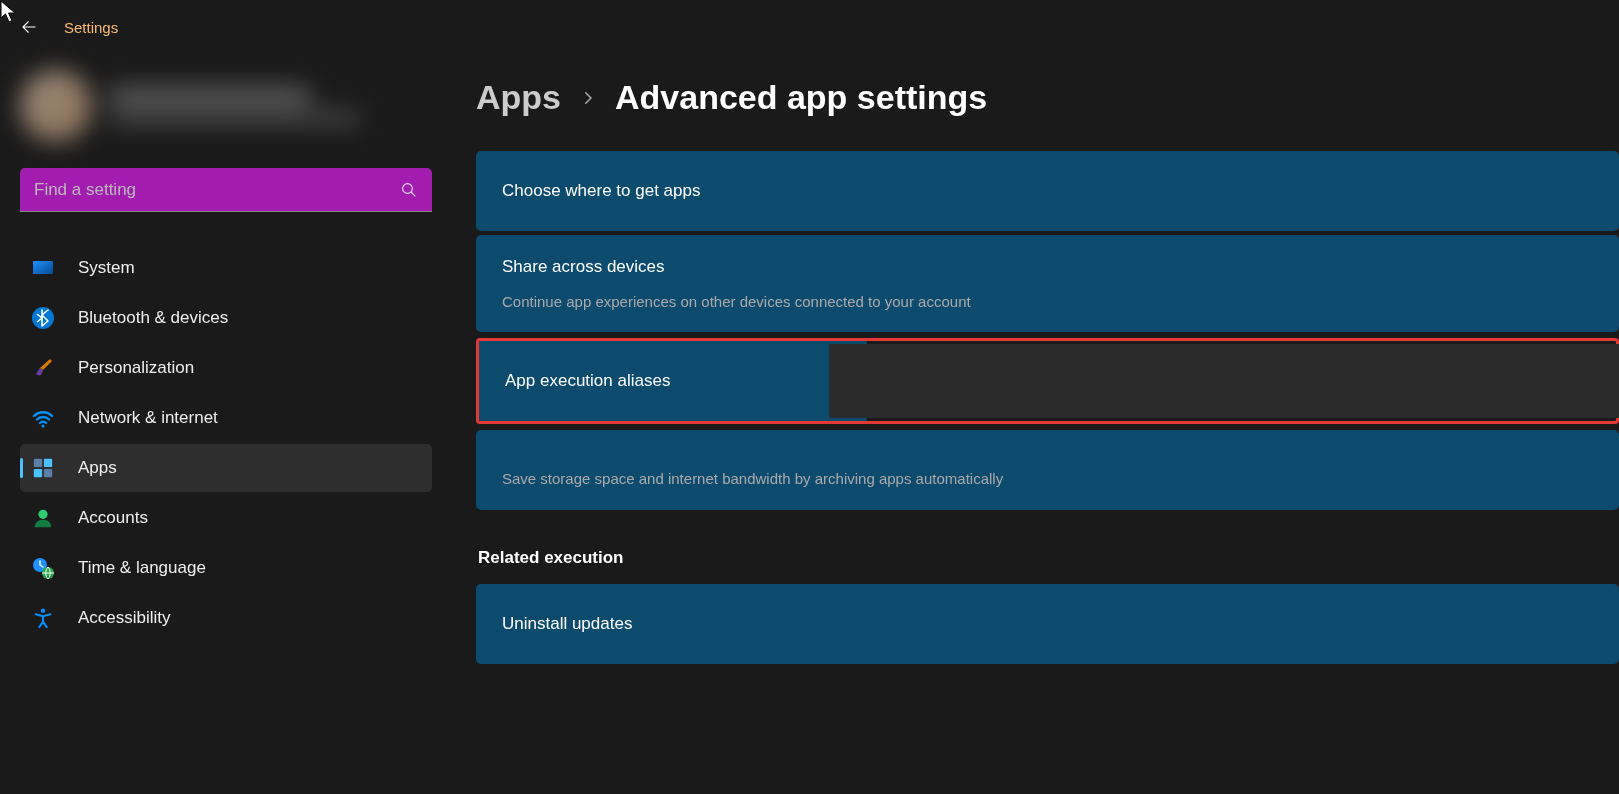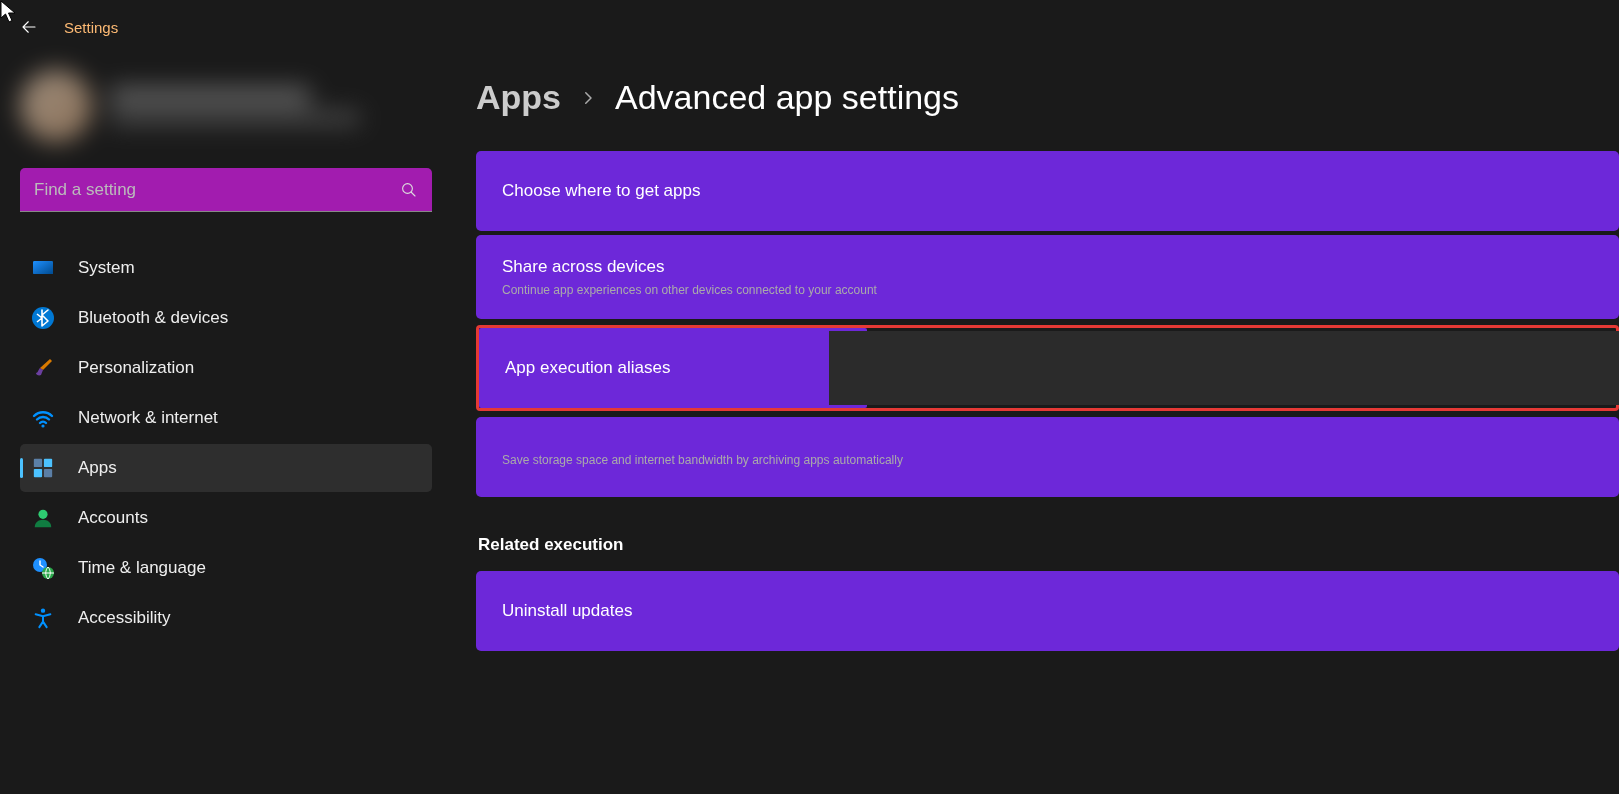--- a/index.html
+++ b/index.html
@@ -34,27 +34,27 @@
 .nav { display:flex; flex-direction:column; gap:2px;text-align:right; }
 .nav-item { display:flex; align-items:center; height:48px; padding:0 10px; border-radius:5px; gap:22px; font-size:17px; color:#eee; cursor:pointer; position:relative; }
 .nav-item .icon { width:26px; height:26px; display:flex; align-items:center; justify-content:center; }
 .nav-item.active { background:#2e2e2e; }
 .nav-item.active::before { content:""; position:absolute; left:0; top:14px; width:3px; height:20px; background:#4cc2ff; border-radius:2px; }
 
 
 .breadcrumb { display:flex; align-items:center; gap:18px; margin-bottom:34px; }
 .breadcrumb .crumb { font-size:34px; font-weight:600; color:#ccc; }
 .breadcrumb .sep { font-size:24px; color:#aaa; }
-.breadcrumb .current { font-size:34px; font-weight:400; color:#fff; }
+.breadcrumb .current { font-size:34px; font-weight:700; color:#fff; }
 
 
 .cards { display:flex; flex-direction:column; gap:4px; }
-.card { background:#6d28d9; border-radius:5px; padding:22px 26px; cursor:pointer; min-height:80px; display:flex; flex-direction:column; justify-content:center; }
+.card { background:#0c4a6e; border-radius:5px; padding:22px 26px; cursor:pointer; min-height:80px; display:flex; flex-direction:column; justify-content:center; }
 .card-title { font-size:17px; color:#fff; }
-.card-sub { font-size:12px; color:#aaa; margin-top:6px; }
+.card-sub { font-size:15px; color:#aaa; margin-top:16px; }
 .highlight { border:3px solid #e53935; border-radius:4px; }
 
 .section-label { font-size:17px; font-weight:600; color:#fff; margin:38px 0 16px 2px; }
 
 
 svg { display:block; }
 </style>
 </head>
 <body>
 

